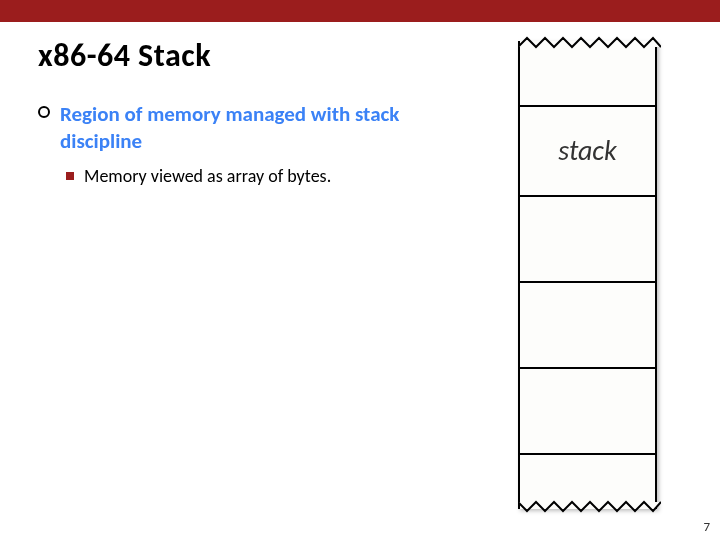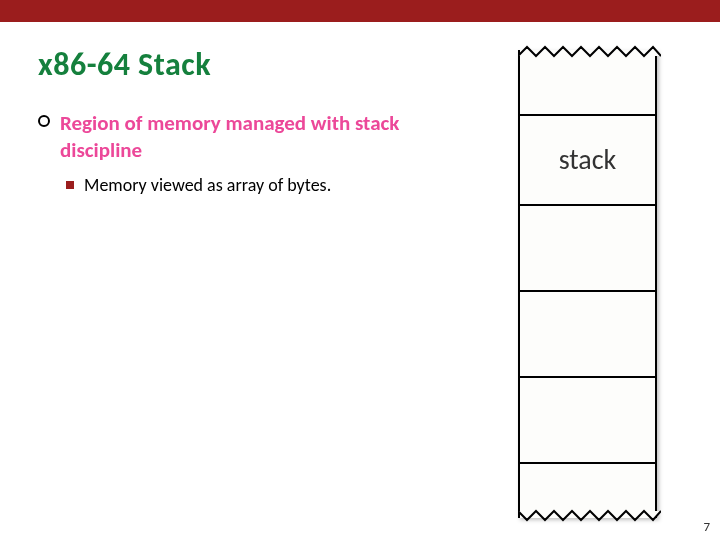--- a/index.html
+++ b/index.html
@@ -1,31 +1,31 @@
 <!DOCTYPE html>
 <html><head>
 <meta charset="utf-8">
 <style>
   * { margin: 0; padding: 0; box-sizing: border-box; }
   html, body { width: 720px; height: 540px; font-family: Calibri, Arial, sans-serif; background: #fff; }
   .slide { width: 720px; height: 540px; position: relative; background: #fff; }
   .topbar { width: 100%; height: 22px; background: #9b1d1d; }
   .content { padding: 0 38px; }
-  .title { font-size: 32px; font-weight: bold; color: #15803d; margin-top: 23px; letter-spacing: 0.5px; }
+  .title { font-size: 32px; font-weight: bold; color: #000000; margin-top: 14px; letter-spacing: 0.5px; }
   .body-row { display: flex; margin-top: 26px; }
   .left-col { flex: 0 0 440px; }
   .bullet-row { display: flex; align-items: flex-start; }
   .circle-bullet { width: 12px; height: 12px; border: 2px solid #000; border-radius: 50%; margin-top: 5px; margin-right: 10px; flex-shrink: 0; }
-  .bullet-text { font-size: 21px; font-weight: bold; color: #ec4899; line-height: 1.28; }
+  .bullet-text { font-size: 21px; font-weight: bold; color: #3b82f6; line-height: 1.28; }
   .sub-list { margin-top: 10px; margin-left: 28px; }
   .sub-row { display: flex; align-items: flex-start; margin-bottom: 2px; }
   .square-bullet { width: 8px; height: 8px; background: #9b1d1d; margin-top: 7px; margin-right: 10px; flex-shrink: 0; }
   .sub-text { font-size: 18px; color: #000; line-height: 1.3; }
   .right-col { flex: 0 0 160px; margin-left: 20px; position: relative; }
-  .diagram { position: absolute; left: 20px; top: -60px; width: 140px; }
+  .diagram { position: absolute; left: 20px; top: -60px; width: 140px; font-style: italic; }
   .mem-box { width: 140px; height: 470px; position: relative; }
   .mem-outer { position: absolute; left: 0; top: 0; width: 139px; height: 468px; border-left: 2px solid #000; border-right: 2px solid #000; box-shadow: 2px 2px 4px rgba(0,0,0,0.25); background: #fdfdfb; }
   .hline { position: absolute; left: 0; width: 139px; height: 0; border-top: 2px solid #000; }
   .mem-label { position: absolute; left: 0; width: 139px; text-align: center; font-size: 28px; color: #333; font-family: Calibri, Arial, sans-serif; }
   .pagenum { position: absolute; right: 10px; bottom: 6px; font-size: 13px; color: #333; }
   svg.zig { position: absolute; left: 0; width: 143px; height: 16px; }
 </style>
 </head>
 <body>
 

